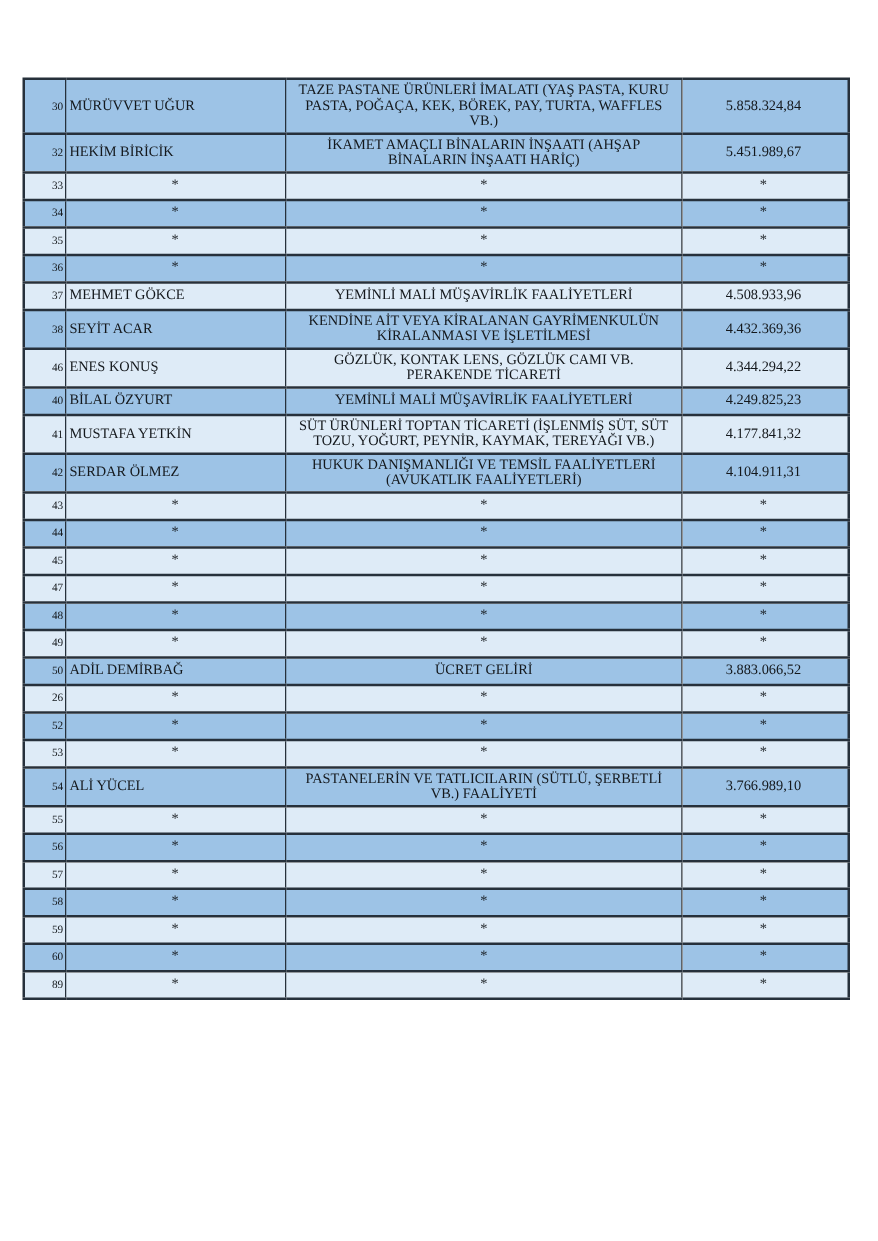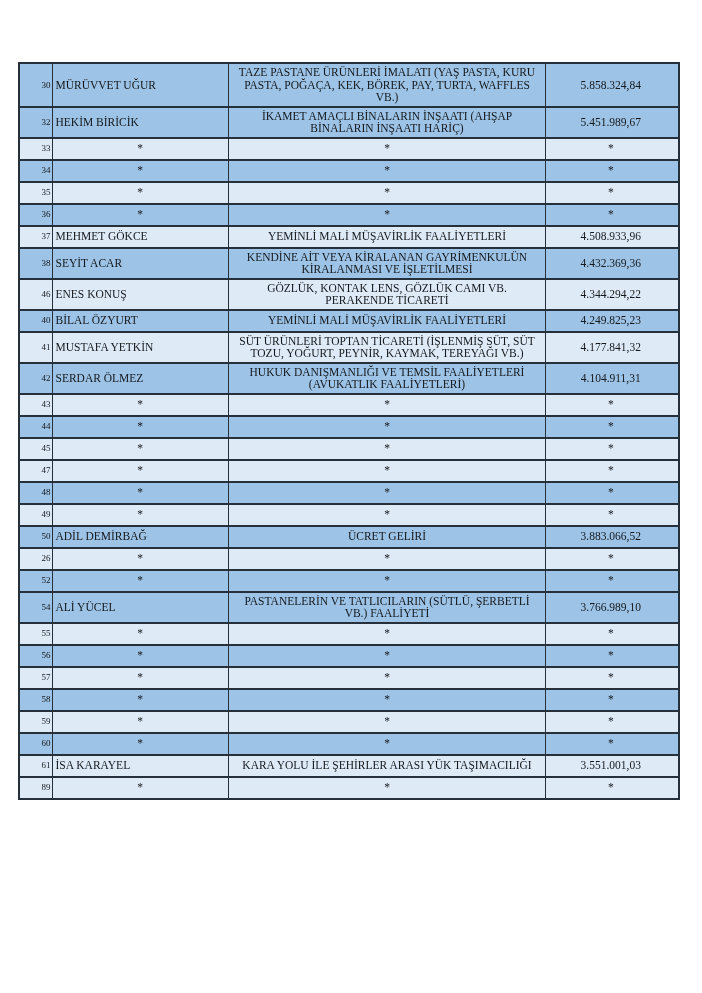--- a/index.html
+++ b/index.html
@@ -179,20 +179,26 @@
         <td class="name">*</td>
         <td class="activity">*</td>
         <td class="amount">*</td>
       </tr>
       <tr class="shade-even masked">
         <td class="rank">52</td>
         <td class="name">*</td>
         <td class="activity">*</td>
         <td class="amount">*</td>
       </tr>
+      <tr class="shade-odd masked">
+        <td class="rank">53</td>
+        <td class="name">*</td>
+        <td class="activity">*</td>
+        <td class="amount">*</td>
+      </tr>
       <tr class="shade-even">
         <td class="rank">54</td>
         <td class="name">ALİ YÜCEL</td>
         <td class="activity">PASTANELERİN VE TATLICILARIN (SÜTLÜ, ŞERBETLİ VB.) FAALİYETİ</td>
         <td class="amount">3.766.989,10</td>
       </tr>
       <tr class="shade-odd masked">
         <td class="rank">55</td>
         <td class="name">*</td>
         <td class="activity">*</td>
@@ -221,26 +227,20 @@
         <td class="name">*</td>
         <td class="activity">*</td>
         <td class="amount">*</td>
       </tr>
       <tr class="shade-even masked">
         <td class="rank">60</td>
         <td class="name">*</td>
         <td class="activity">*</td>
         <td class="amount">*</td>
       </tr>
-      <tr class="shade-odd">
-        <td class="rank">61</td>
-        <td class="name">İSA KARAYEL</td>
-        <td class="activity">KARA YOLU İLE ŞEHİRLER ARASI YÜK TAŞIMACILIĞI</td>
-        <td class="amount">3.551.001,03</td>
-      </tr>
       <tr class="shade-odd masked">
         <td class="rank">89</td>
         <td class="name">*</td>
         <td class="activity">*</td>
         <td class="amount">*</td>
       </tr>
     </tbody>
 </table>
 
 </body></html>

